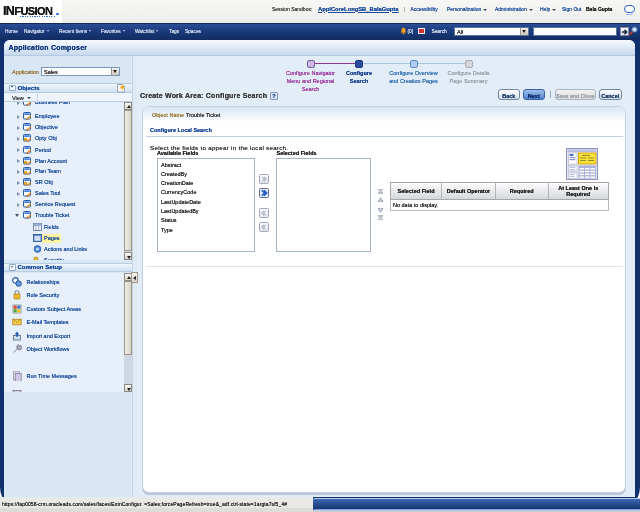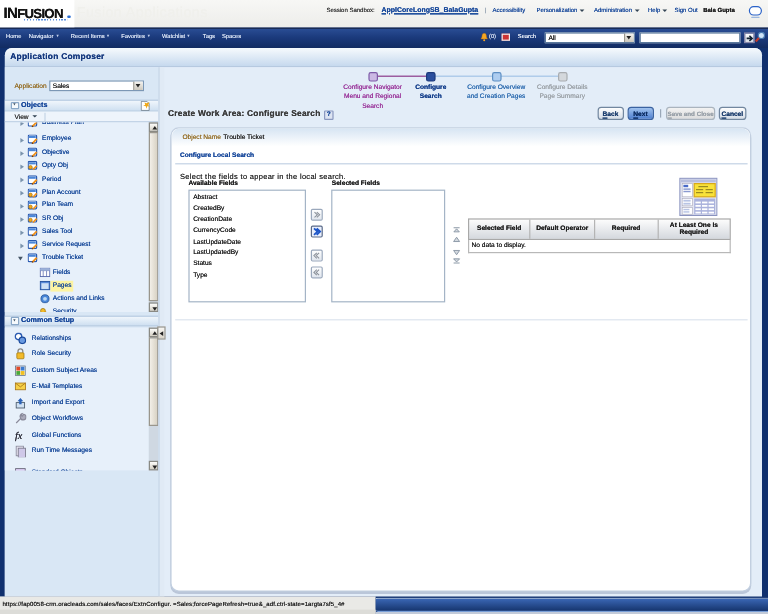--- a/index.html
+++ b/index.html
@@ -1,15 +1,15 @@
 <!DOCTYPE html>
 <html><head><meta charset="utf-8"><style>
 *{margin:0;padding:0;box-sizing:border-box;}
 html,body{width:640px;height:512px;overflow:hidden;}
-#app{position:absolute;left:0;top:0;width:640px;height:512px;font-family:"Liberation Sans",sans-serif;background:#10306e;text-shadow:0 0 .35px currentColor;}
+#app{position:absolute;left:0;top:0;width:640px;height:512px;font-family:"Liberation Sans",sans-serif;background:#10306e;text-shadow:0 0 .35px currentColor;border-radius:25px;}
 .abs{position:absolute;}
 
 #topbar{left:0;top:0;width:640px;height:23px;background:linear-gradient(#f7f7f5,#ededea);}
 #logobox{left:0;top:0;width:62px;height:23px;background:#fff;}
 #logo{left:3px;top:3.5px;font-weight:bold;color:#141414;font-size:12.5px;letter-spacing:-0.6px;white-space:nowrap;}
 #logo .f{font-size:11px;}
 #logodots{left:20px;top:15.5px;width:36px;height:1.6px;background:repeating-linear-gradient(90deg,#2a6fd4 0 1.2px,transparent 1.2px 2.4px);}
 #logodot{left:56px;top:12.5px;width:2.5px;height:2.5px;background:#2a6fd4;border-radius:50%;}
 #wmark{left:64px;top:3px;font-size:12px;color:#f0f0ec;letter-spacing:.3px;}
 .util{top:6px;font-size:5px;color:#1b4b9c;white-space:nowrap;}
@@ -367,26 +367,20 @@
           <rect x="1.5" y="4.5" width="7" height="4.5" fill="#cfe0f2" stroke="#456" stroke-width="0.7"></rect>
           <path d="M5 0.6 L7.4 3.4 H6 V5.8 H4 V3.4 H2.6 Z" fill="#2a62b8"></path>
         </svg>
         <span class="txt">Import and Export</span>
       </div>
     <div class="csrow" style="top:70.5px;">
         <svg class="csico" viewBox="0 0 10 10">
           <path d="M1.5 8.5 L5.5 4.5 M5 4 A2.4 2.4 0 1 0 7.8 1.2 L6.5 2.8 L5.6 2.2 L6.5 0.6 A2.4 2.4 0 0 0 5 4 Z" stroke="#889" stroke-width="1" fill="#aab"></path>
         </svg>
         <span class="txt">Object Workflows</span>
-      </div>
-    <div class="csrow" style="top:84px;">
-        <svg class="csico" viewBox="0 0 10 10">
-          <text x="0.5" y="8" font-family="Liberation Serif" font-style="italic" font-size="8.5" fill="#334">fx</text>
-        </svg>
-        <span class="txt">Global Functions</span>
       </div>
     <div class="csrow" style="top:97.5px;">
         <svg class="csico" viewBox="0 0 10 10">
           <rect x="1.5" y="0.8" width="6" height="8" fill="#e8e4f2" stroke="#889" stroke-width="0.7"></rect>
           <rect x="3.2" y="2.5" width="6" height="8" fill="#cfc8e8" stroke="#778" stroke-width="0.7"></rect>
         </svg>
         <span class="txt">Run Time Messages</span>
       </div>
     <div class="csrow" style="top:115px;">
         <svg class="csico" viewBox="0 0 10 10">

